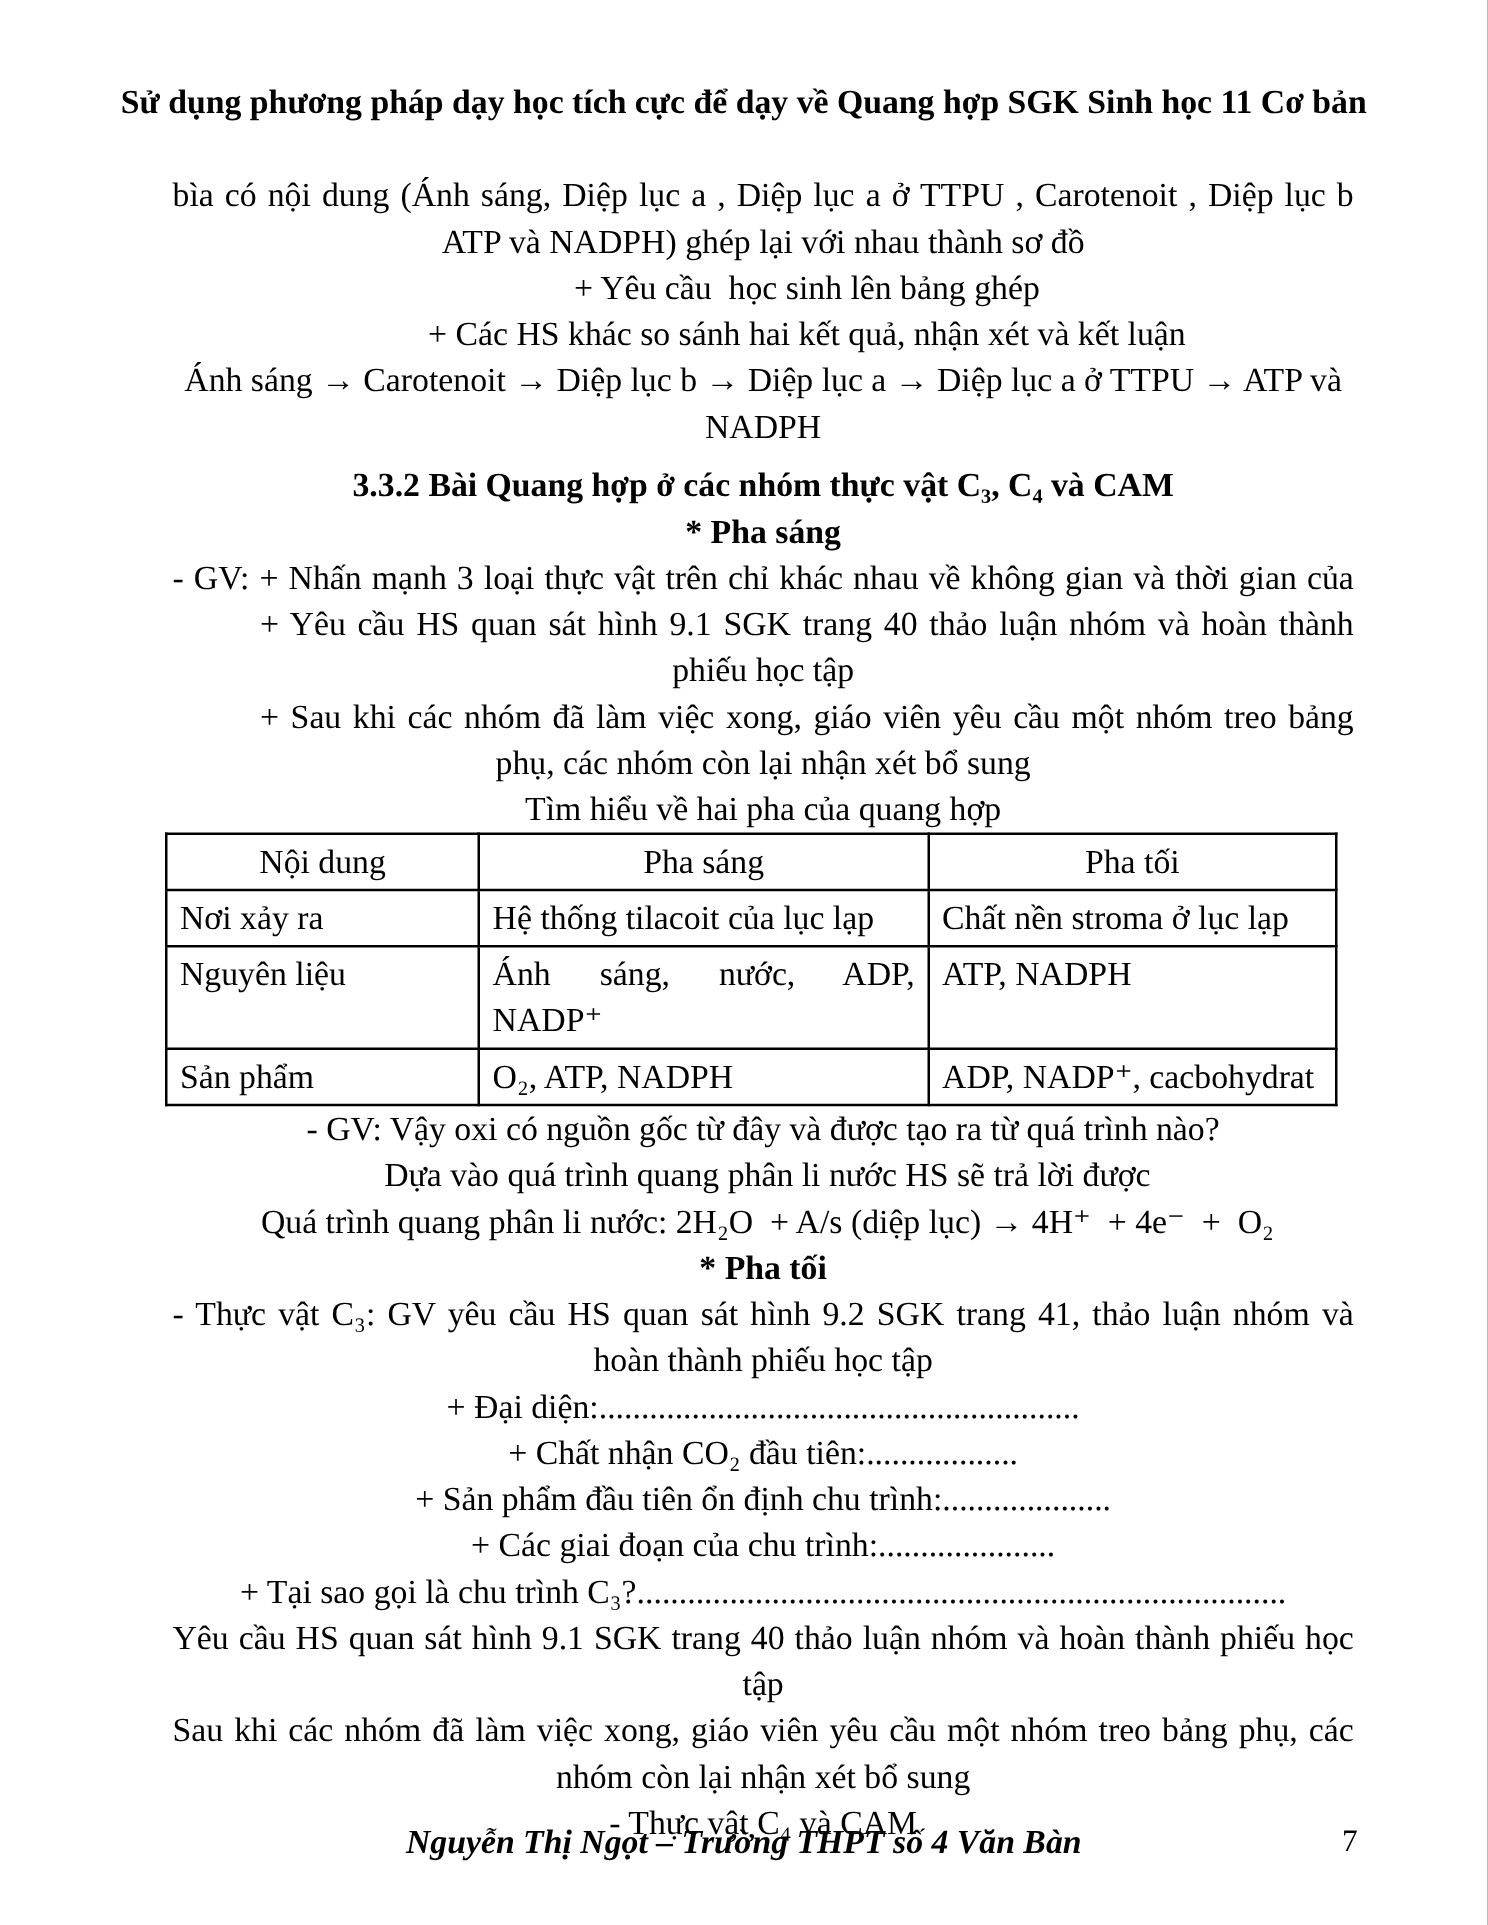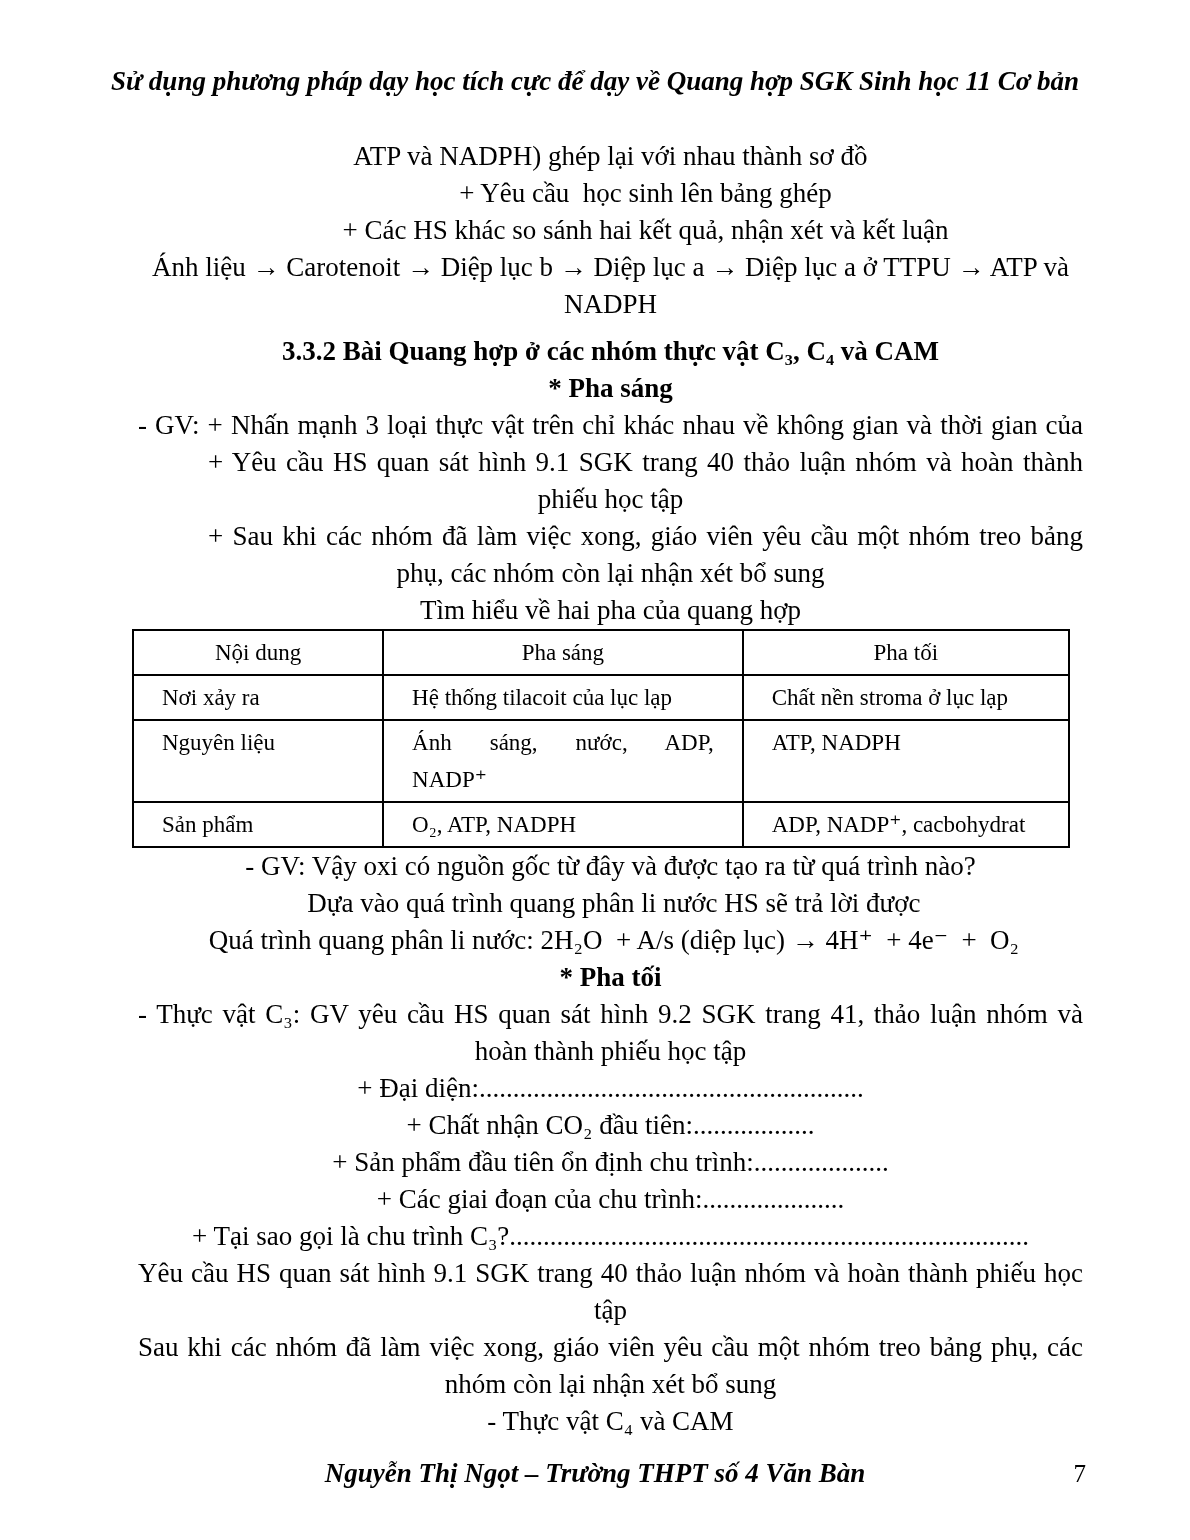--- a/index.html
+++ b/index.html
@@ -10,21 +10,20 @@
     font-family:"Liberation Serif","DejaVu Serif",serif;
     color:#000;
     overflow:hidden;
     margin:0 auto;
   }
   .doc-title{
     margin-top:66px;
     text-align:center;
     font-size:27px;
     font-weight:bold;
-    font-style:italic;
     white-space:pre;
   }
   .content{
     position:absolute;
     left:138px;
     top:138px;
     width:945px;
     font-size:27px;
     line-height:37px;
   }
@@ -39,22 +38,22 @@
   .hd{margin-top:10px;}
   table.phases{
     border-collapse:collapse;
     width:938px;
     margin-left:-6px;
     table-layout:fixed;
   }
   table.phases th, table.phases td{
     border:2px solid #000;
     font-weight:normal;
-    font-size:23px;
-    padding:3px 28px;
+    font-size:27px;
+    padding:3px 10px;
     vertical-align:top;
     line-height:37px;
   }
   .col1{width:233px;}
   .col2{width:335px;}
   .col3{width:304px;}
   table.phases th{text-align:center;}
   td.cell-justify{
     white-space:pre-wrap;
     text-align:justify;
@@ -81,24 +80,25 @@
   }
 </style>
 </head>
 <body>
 
 <div class="page">
 
   <div class="doc-title">Sử dụng phương pháp dạy học tích cực để dạy về Quang hợp SGK Sinh học 11 Cơ bản</div>
 
   <div class="content">
+    <div class="l jst">bìa có nội dung (Ánh sáng, Diệp lục a , Diệp lục a ở TTPU ,  Carotenoit , Diệp lục b</div>
     <div class="l">ATP và NADPH) ghép lại với nhau thành sơ đồ</div>
     <div class="l ind">+ Yêu cầu  học sinh lên bảng ghép</div>
     <div class="l ind">+ Các HS khác so sánh hai kết quả, nhận xét và kết luận</div>
-    <div class="l">Ánh liệu → Carotenoit → Diệp lục b → Diệp lục a → Diệp lục a ở TTPU → ATP và</div>
+    <div class="l">Ánh sáng → Carotenoit → Diệp lục b → Diệp lục a → Diệp lục a ở TTPU → ATP và</div>
     <div class="l">NADPH</div>
     <div class="l b hd">3.3.2 Bài Quang hợp ở các nhóm thực vật C₃, C₄ và CAM</div>
     <div class="l b">* Pha sáng</div>
     <div class="l jst">- GV:   + Nhấn mạnh 3 loại thực vật trên chỉ khác nhau về không gian và thời gian của</div>
     <div class="l ind jst">+ Yêu cầu HS quan sát hình 9.1 SGK trang 40 thảo luận nhóm và hoàn thành</div>
     <div class="l">phiếu học tập</div>
     <div class="l ind jst">+ Sau khi các nhóm đã làm việc xong, giáo viên yêu cầu một nhóm treo bảng</div>
     <div class="l">phụ, các nhóm còn lại nhận xét bổ sung</div>
     <div class="l">Tìm hiểu về hai pha của quang hợp</div>
 

